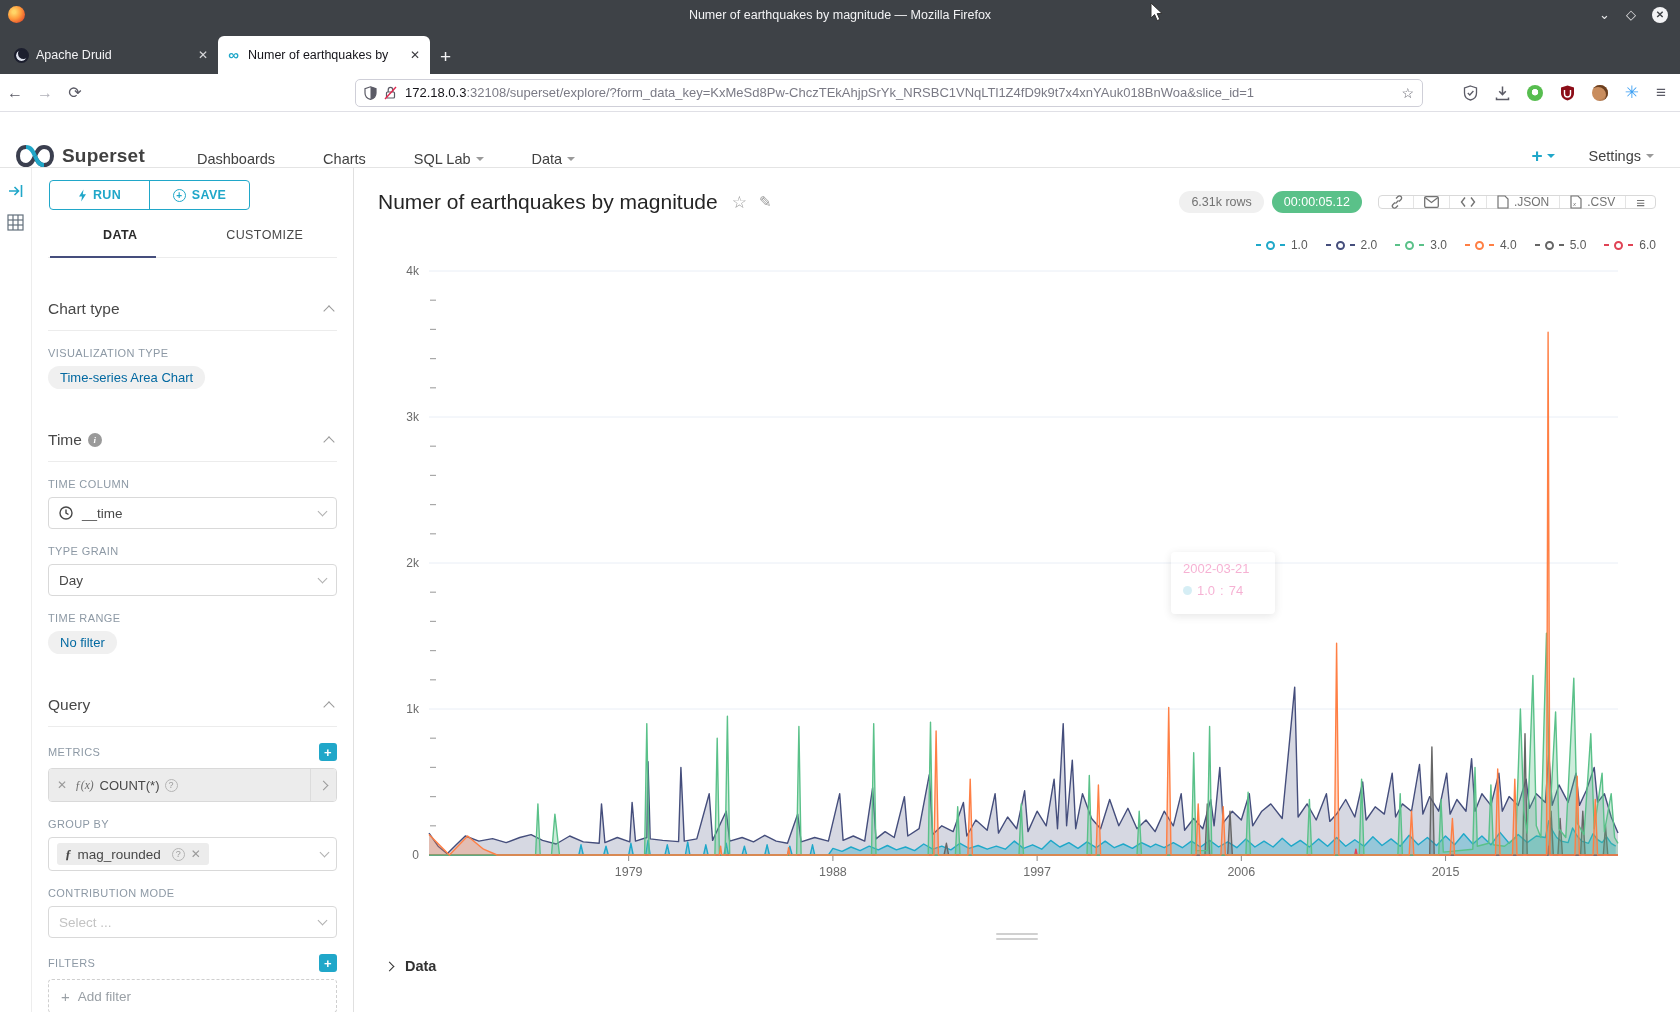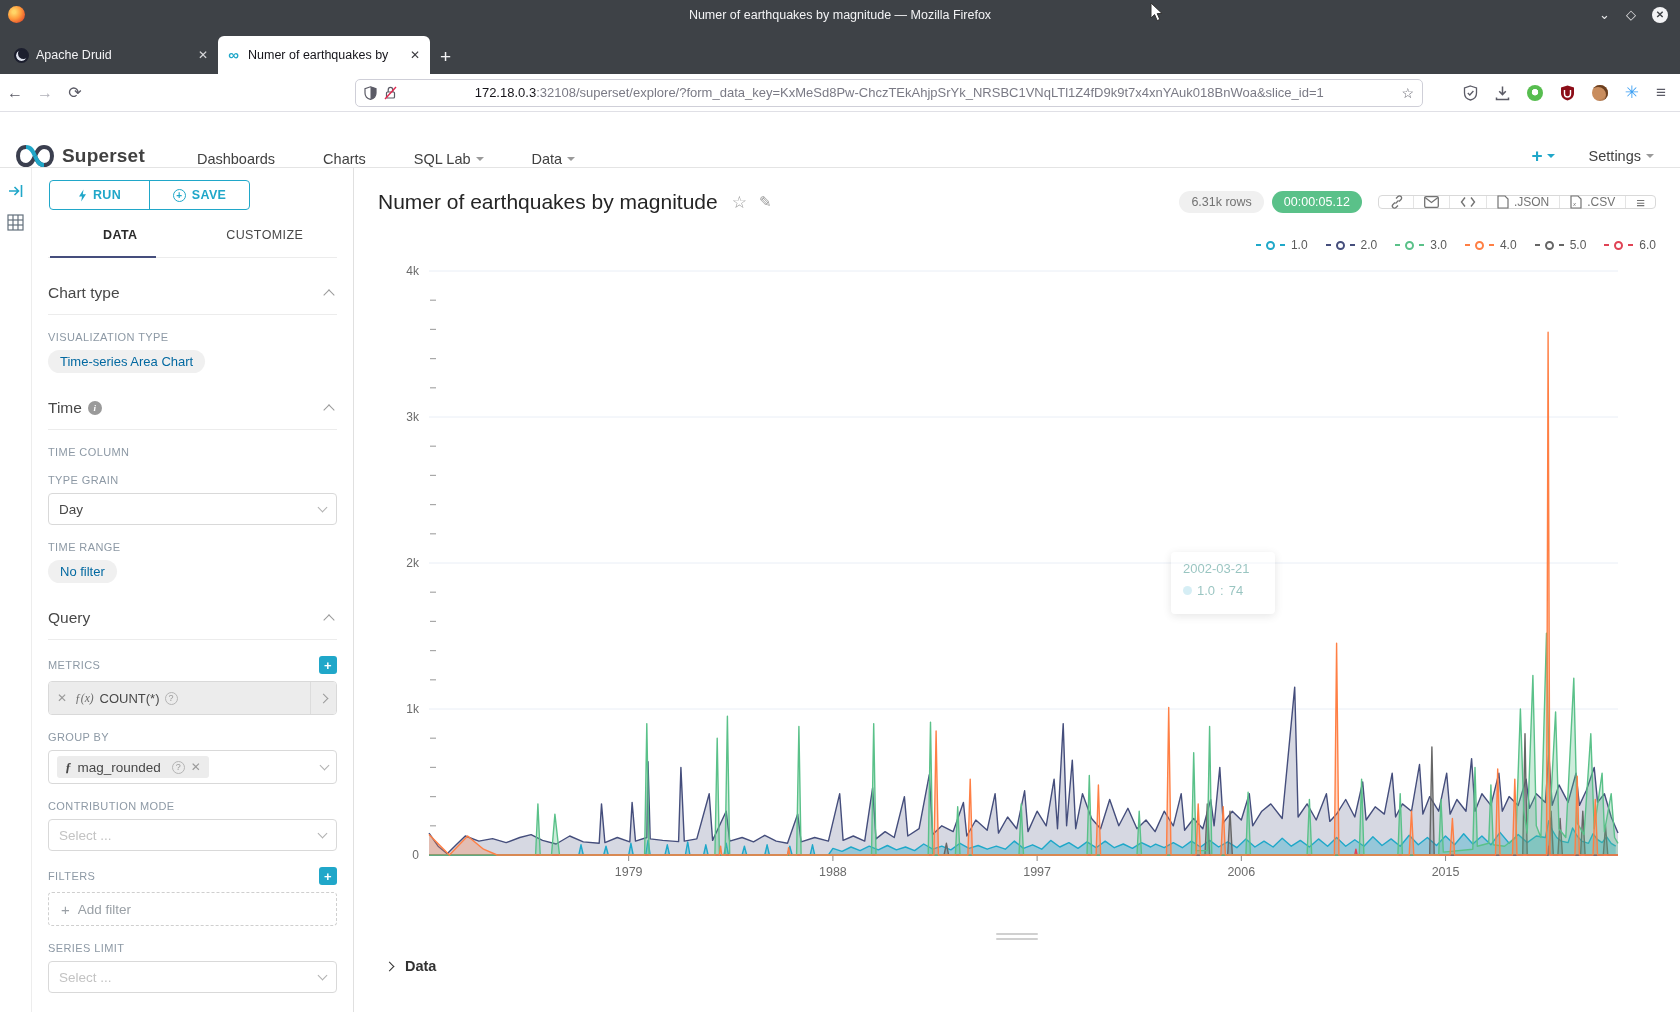--- a/index.html
+++ b/index.html
@@ -25,21 +25,21 @@
   .fav-druid { background:#1c1f2e; border:2px solid #1c1f2e; box-shadow:inset 2px -2px 0 0 #dfe3ee; }
   .fav-superset { color:#20a7c9; font-weight:bold; font-size:15px; line-height:13px; text-align:center; }
   .tab-label { white-space:nowrap; overflow:hidden; text-overflow:ellipsis; flex:1; }
   .tab-close { font-size:12px; padding:0 2px; color:inherit; opacity:.85; }
   #new-tab-btn { color:#f3f3f5; font-size:19px; padding:0 10px 6px 10px; }
 
   #urlbar-row { height:38px; background:#fff; border-bottom:1px solid #e0e0e6; display:flex; align-items:center; }
   .nav-arrow { color:#5b5b66; font-size:16px; width:30px; text-align:center; }
   .nav-arrow.dim { color:#b1b1b9; }
   #url-field { margin-left:118px; width:1068px; height:28px; border:1px solid #cfcfd8; border-radius:5px;
-    display:flex; align-items:center; padding:0 8px; position:absolute; left:237px;text-align:center; }
+    display:flex; align-items:center; padding:0 8px; position:absolute; left:237px; }
   #url-text { font-size:13px; color:#7a7a85; white-space:nowrap; overflow:hidden; flex:1; margin-left:8px; }
   #url-text b { color:#15141a; font-weight:normal; }
   #url-star { color:#5b5b66; font-size:14px; margin-left:8px; }
   #toolbar-icons { position:absolute; right:14px; display:flex; align-items:center; gap:17px; }
   #toolbar-icons .ticon { font-size:14px; color:#5b5b66; }
   .ext-dot { width:16px; height:16px; border-radius:50%; }
 
   
   #superset-nav { height:56px; background:#fff; border-bottom:1px solid #e4e4e4;
     display:flex; align-items:flex-end; padding:0 16px; position:relative; }
@@ -63,21 +63,21 @@
     font-size:12.5px; font-weight:bold; letter-spacing:.3px; }
   .rs-btn:first-child { border-right:1px solid #20a7c9; }
   .plus-circle { width:13px; height:13px; border-radius:50%; border:1.4px solid #20a7c9; display:flex;
     align-items:center; justify-content:center; font-size:10px; font-weight:bold; }
 
   #panel-tabs { display:flex; margin-top:18px; border-bottom:1px solid #ececec; position:relative; height:30px; }
   .panel-tab { flex:1; text-align:center; font-size:12.5px; letter-spacing:.4px; color:#484848; }
   .panel-tab.active { font-weight:bold; color:#2a2a2a; }
   #tab-ink { position:absolute; left:2px; bottom:-1px; width:106px; height:2.5px; background:#454e7c; }
 
-  .section-title { display:flex; align-items:center; font-size:15.5px; color:#484848; margin-top:26px;
+  .section-title { display:flex; align-items:center; font-size:15.5px; color:#484848; margin-top:42px;
     padding-bottom:12px; border-bottom:1px solid #ececec; }
   .chev-up { width:8px; height:8px; border-left:1.6px solid #9a9a9a; border-top:1.6px solid #9a9a9a;
     transform:rotate(45deg); margin-left:auto; margin-right:4px; margin-top:4px; }
   .chev-dn { width:7px; height:7px; border-left:1.6px solid #b0b0b0; border-bottom:1.6px solid #b0b0b0;
     transform:rotate(-45deg); margin-top:-3px; }
   .chev-rt { width:7px; height:7px; border-top:1.6px solid #9a9a9a; border-right:1.6px solid #9a9a9a;
     transform:rotate(45deg); }
   .field-label { font-size:11px; color:#8d99a5; letter-spacing:.4px; margin-top:16px; margin-bottom:7px;
     display:flex; align-items:center; }
   .select { height:32px; border:1px solid #d9d9d9; border-radius:4px; display:flex; align-items:center;
@@ -119,21 +119,21 @@
   #btn-group { display:flex; border:1px solid #d9d9d9; border-radius:4px; margin-left:8px; height:14px; }
   .bg-btn { display:flex; align-items:center; justify-content:center; padding:0 10px; color:#737373;
     font-size:12px; border-right:1px solid #e4e4e4; gap:5px; }
   .bg-btn:last-child { border-right:none; }
   #legend { position:absolute; top:70px; right:24px; display:flex; gap:18px; align-items:center; }
   .lg-item { display:flex; align-items:center; font-size:12px; color:#5a5a5a; }
   .lg-marker { width:9px; height:9px; border-radius:50%; border:2px solid; background:#fff; position:relative; margin:0 5px; }
   .lg-line { width:5px; height:2px; }
   #chart-wrap { position:absolute; top:87px; left:0; width:1326px; height:630px; }
   #echart-tooltip { position:absolute; left:817px; top:297px; width:104px; height:62px; background:#fff;
-    border-radius:4px; box-shadow:0 2px 10px rgba(0,0,0,.25); opacity:.42; padding:9px 12px; font-size:13px; color:#0f766e; }
+    border-radius:4px; box-shadow:0 2px 10px rgba(0,0,0,.25); opacity:.42; padding:9px 12px; font-size:13px; color:#ec4899; }
   #tooltip-row { display:flex; align-items:center; gap:5px; margin-top:7px; }
   #tooltip-dot { width:9px; height:9px; border-radius:50%; background:#9fd9e8; }
   #drag-handle { position:absolute; top:762px; left:642px; width:42px; }
   #drag-handle div { height:0; border-top:2px solid #d0d0d0; margin:3px 0; border-radius:2px; }
   #data-panel { position:absolute; top:778px; left:0; right:0; padding:12px 32px; display:flex; align-items:center; gap:12px; }
   #data-panel-label { font-size:14.5px; font-weight:bold; color:#323232; }
 
   svg text { font-family:"Liberation Sans", sans-serif; }
 </style>
 </head>
@@ -283,20 +283,28 @@
     </div>
     <div class="field-label">VISUALIZATION TYPE</div>
     <span class="pill">Time-series Area Chart</span>
 
     <div class="section-title">
       <span>Time</span>
         <span class="info-i">i</span>
       <span class="chev-up"></span>
     </div>
     <div class="field-label">TIME COLUMN</div>
+    <div class="select">
+      <svg width="14" height="14" viewBox="0 0 14 14" style="margin-right:9px">
+        <circle cx="7" cy="7" r="6" fill="none" stroke="#484848" stroke-width="1.4"></circle>
+        <path d="M7,3.5 L7,7 L9.5,8.5" fill="none" stroke="#484848" stroke-width="1.4"></path>
+      </svg>
+      <span>__time</span>
+      <span class="chev-dn"></span>
+    </div>
     <div class="field-label">TYPE GRAIN</div>
     <div class="select">
       <span>Day</span>
       <span class="chev-dn"></span>
     </div>
     <div class="field-label">TIME RANGE</div>
     <span class="pill">No filter</span>
 
     <div class="section-title">
       <span>Query</span>

